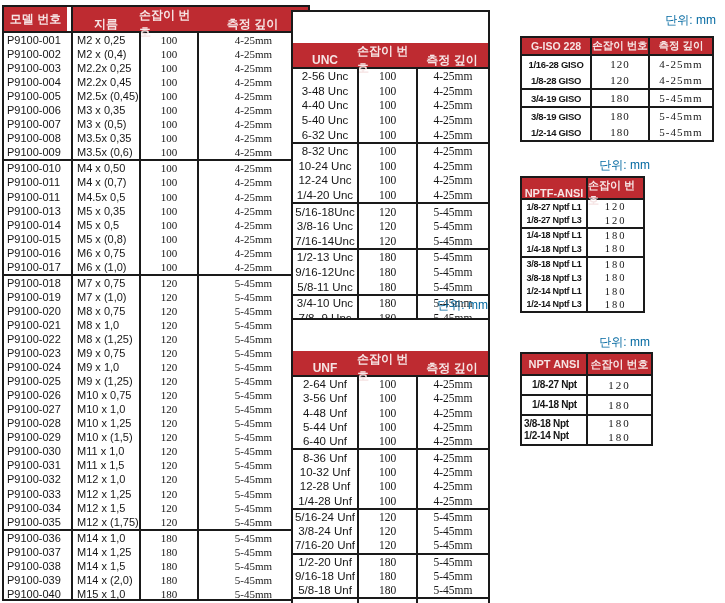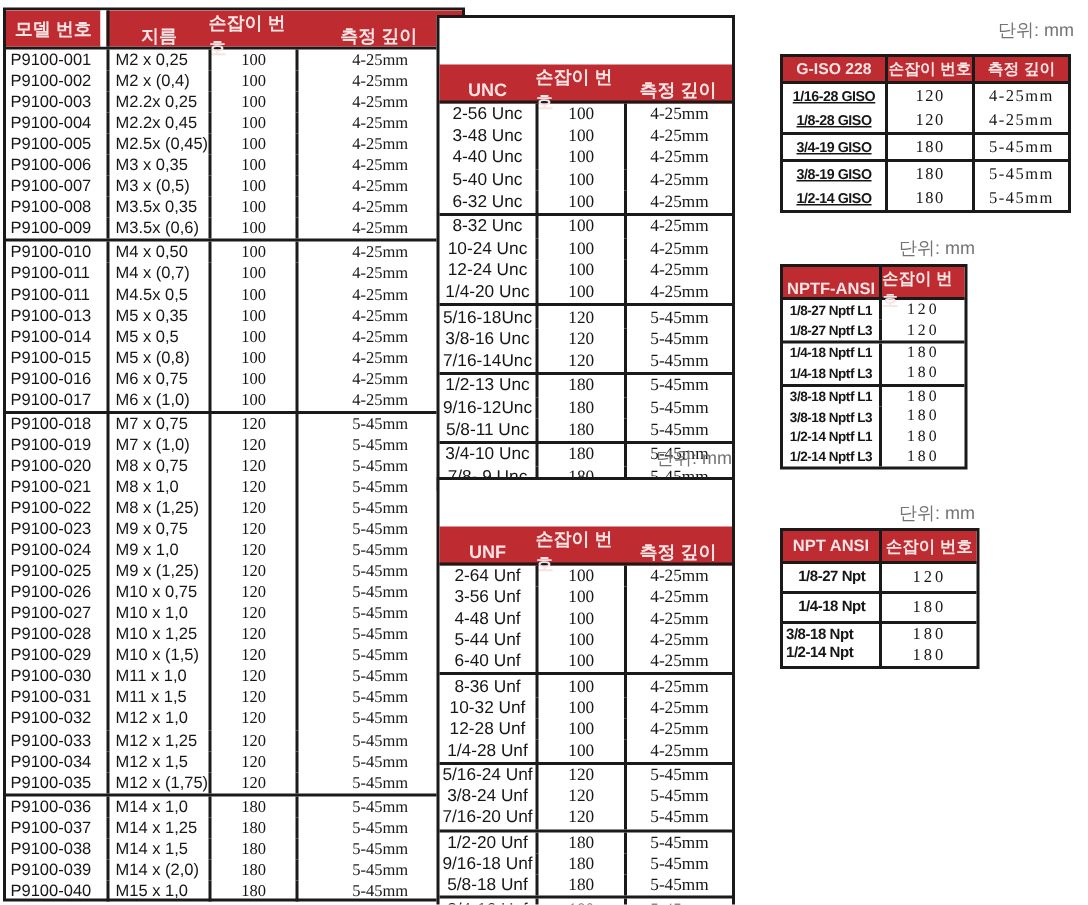--- a/index.html
+++ b/index.html
@@ -40,36 +40,36 @@
   .tbl-metric .c2{justify-content:flex-start;padding-left:4px;}
   
   .tbl-unc{left:291px;top:10px;width:199px;}
   .tbl-unf{left:291px;top:318px;width:199px;}
   .tbl-unc .trow,.tbl-unf .trow{grid-template-columns:64px 59px 1fr;font-size:11.5px;}
   .tbl-unc .trow{height:14.6px;}
   .tbl-unf .trow{height:14.3px;}
   
   .tbl-giso{left:520px;top:36px;width:194px;}
   .tbl-giso .trow{grid-template-columns:68px 58px 1fr;height:16px;}
-  .tbl-giso .c1{font-weight:700;font-size:9.5px;letter-spacing:-0.3px;text-decoration:underline;}
+  .tbl-giso .c1{font-weight:700;font-size:9.5px;letter-spacing:-0.3px;}
   .tbl-giso .serif{font-size:11px;letter-spacing:1px;}
   
   .tbl-nptf{left:520px;top:176px;width:125px;}
   .tbl-nptf .trow{grid-template-columns:64px 1fr;height:13.4px;}
   .tbl-nptf .c1{font-weight:700;font-size:9px;letter-spacing:-0.3px;}
   .tbl-nptf .serif{font-size:10.5px;letter-spacing:2px;}
   
   .tbl-npt{left:520px;top:352px;width:133px;}
   .tbl-npt .trow{grid-template-columns:64px 1fr;min-height:18px;height:auto;}
   .tbl-npt .c1{font-weight:700;font-size:10px;letter-spacing:-0.3px;white-space:normal;text-align:left;padding:1px 1px 1px 2px;line-height:12px;}
   .tbl-npt .serif{font-size:11px;letter-spacing:2px;}
   .tbl-npt .c.vstack,.tbl-giso .c.vstack,.tbl-nptf .c.vstack{flex-direction:column;justify-content:center;}
   .stack{display:block;line-height:14px;}
   
-  .unit{position:absolute;font-size:12px;color:#737373;}
+  .unit{position:absolute;font-size:12px;color:#0369a1;}
   .unit-top{top:12px;right:9px;}
   .unit-mid{top:297px;left:291px;width:197px;text-align:right;}
   .unit-nptf{top:157px;left:520px;width:130px;text-align:right;}
   .unit-npt{top:334px;left:520px;width:130px;text-align:right;}
 </style>
 </head>
 <body>
 
 <div>
 

